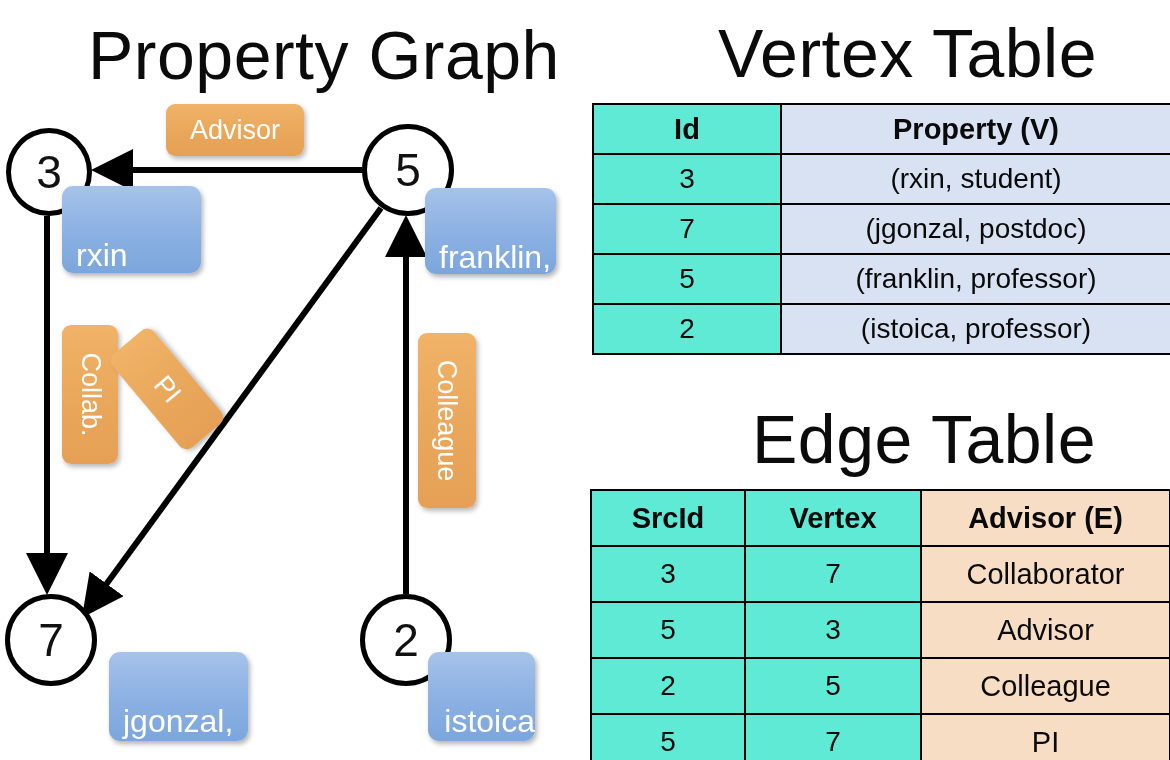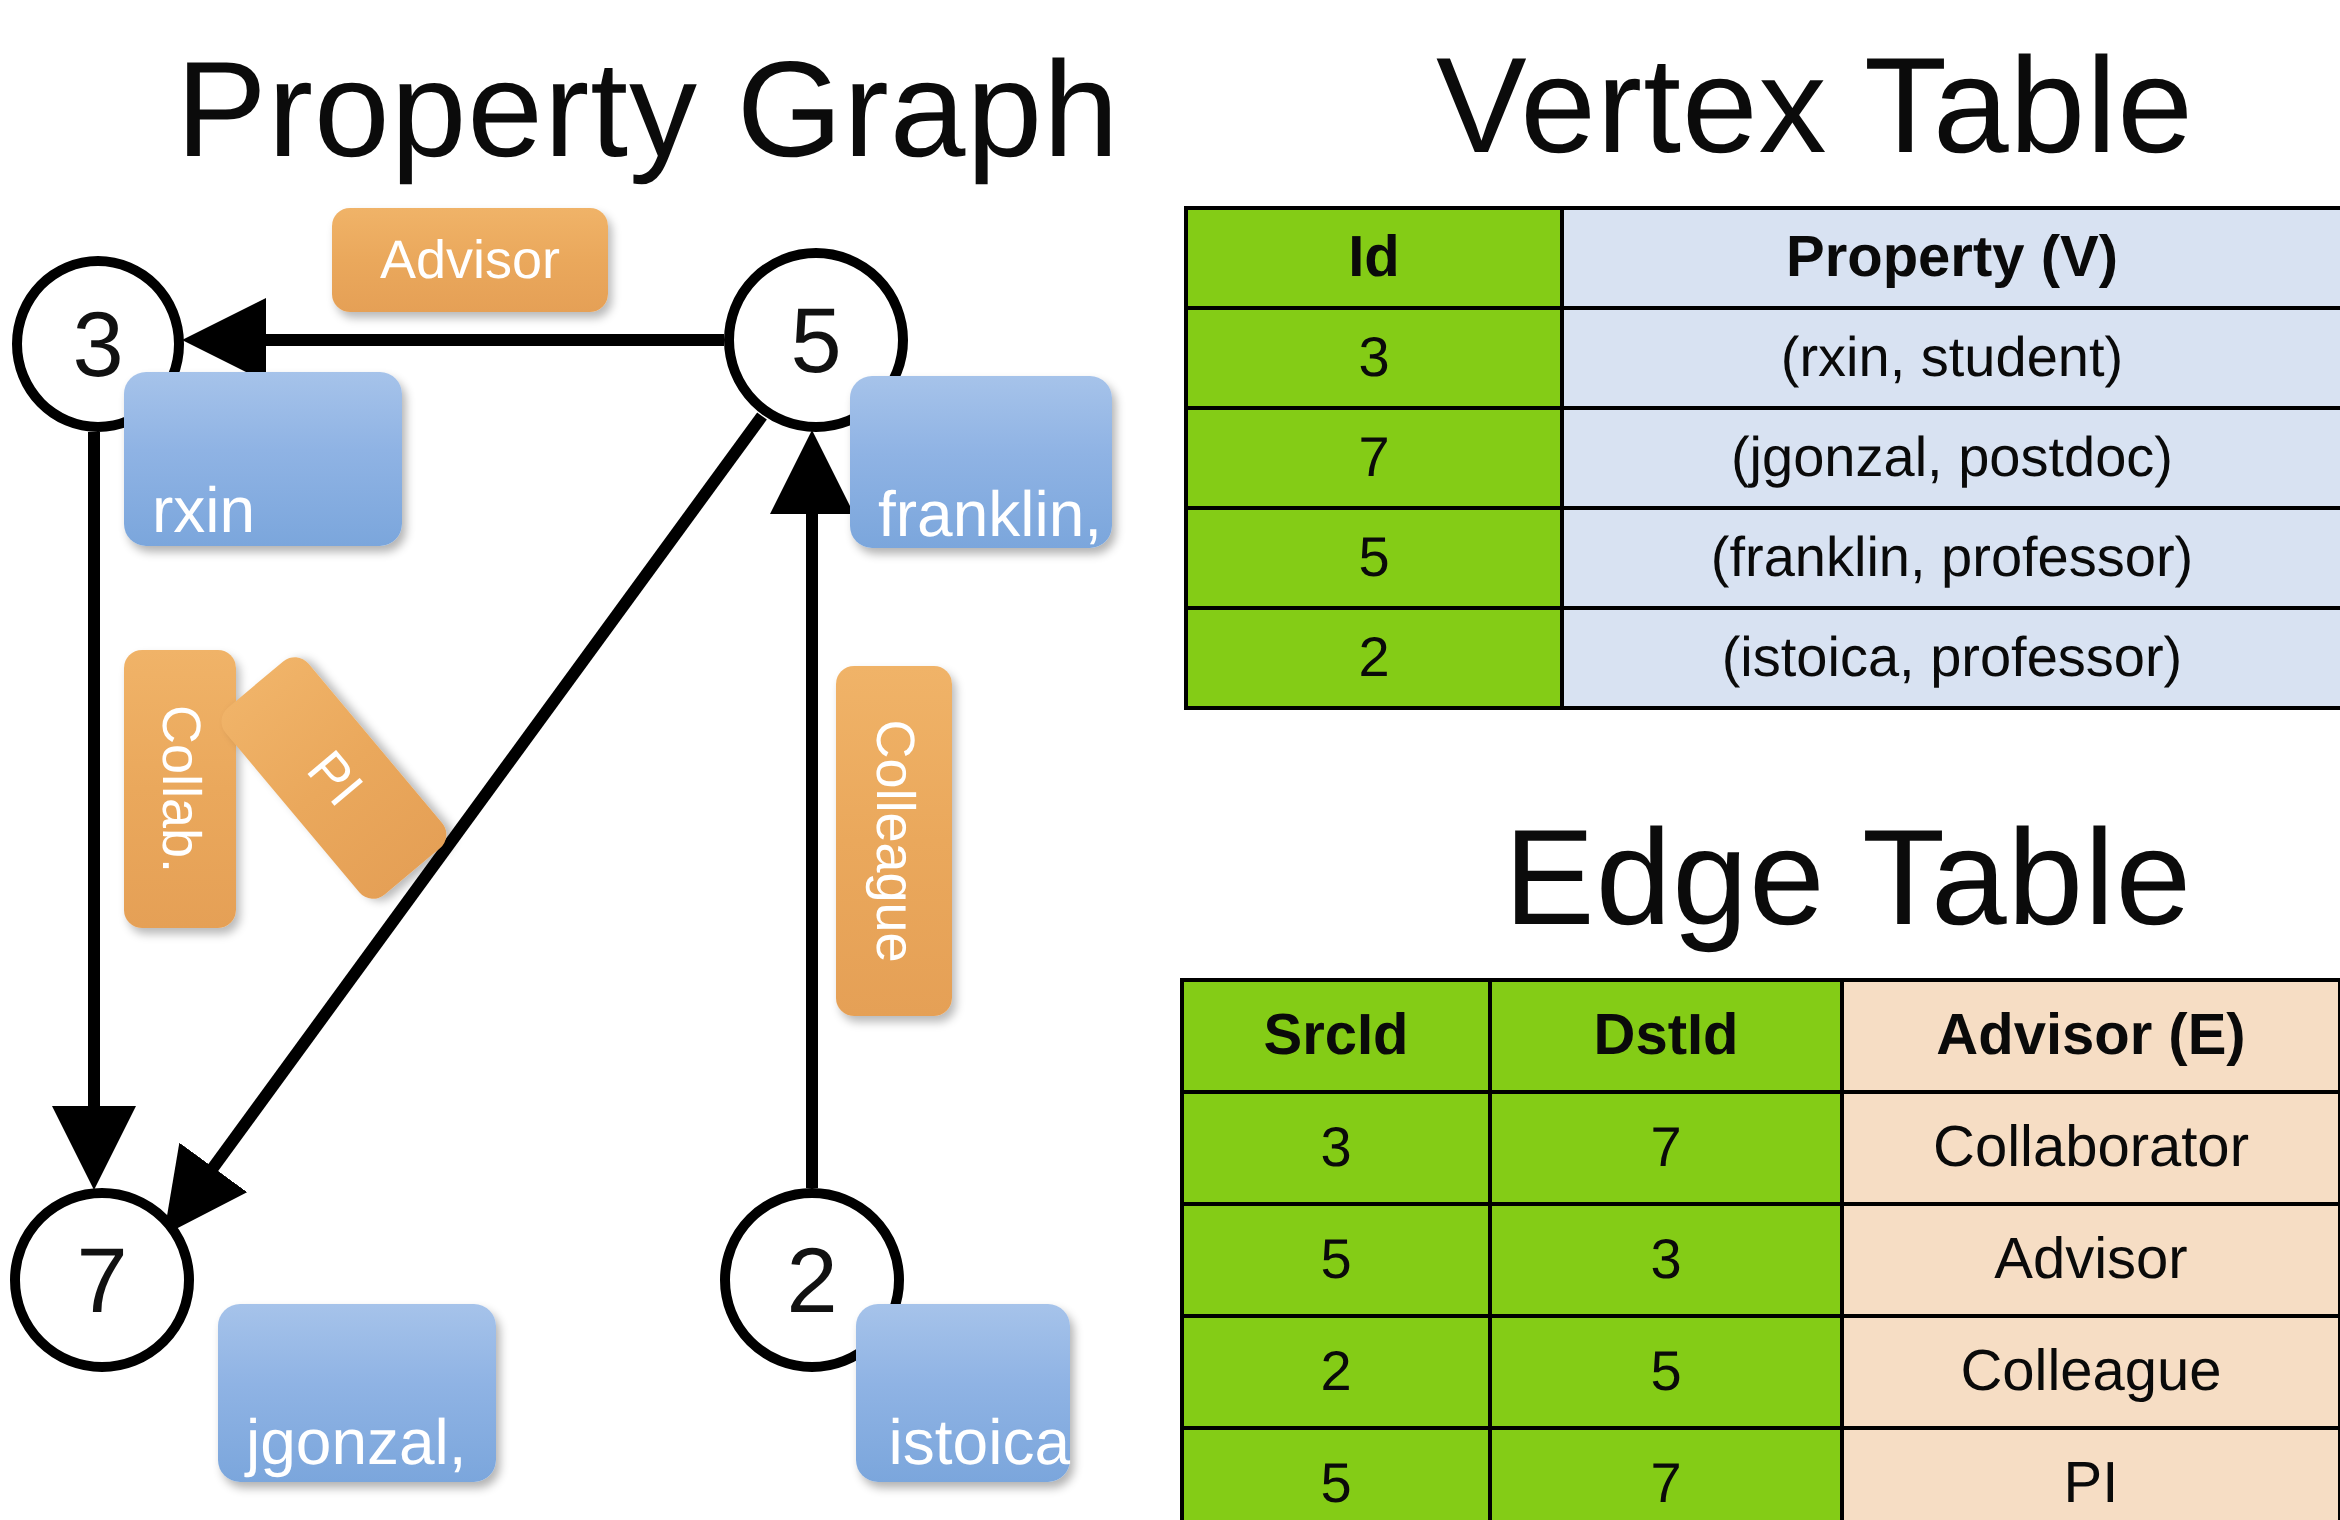--- a/index.html
+++ b/index.html
@@ -135,21 +135,21 @@
     table-layout: fixed;
   }
   .data-table td, .data-table th {
     border: 2px solid #000;
     text-align: center;
     font-weight: 300;
     font-size: 28px;
     color: #0a0a0a;
     padding: 0;
     height: 48px;
-    background: #84cc16;
+    background: #5eead4;
   }
   .data-table th {
     font-weight: bold;
     font-size: 29px;
   }
 
   #vertex-table { left: 592px; top: 103px; width: 576px; }
   #vertex-table .col-id   { width: 186px; }
   #vertex-table .col-prop { width: 388px; background: #d8e2f2; }
 
@@ -247,21 +247,21 @@
     </tr>
   </tbody>
 </table>
 
 <div class="title" id="title-edge-table">Edge Table</div>
 
 <table class="data-table" id="edge-table">
   <thead>
     <tr>
       <th class="col-src">SrcId</th>
-      <th class="col-dst">DstId</th>
+      <th class="col-dst">Vertex</th>
       <th class="col-prop">Advisor (E)</th>
     </tr>
   </thead>
   <tbody>
     <tr>
       <td class="col-src">3</td>
       <td class="col-dst">7</td>
       <td class="col-prop">Collaborator</td>
     </tr>
     <tr>

